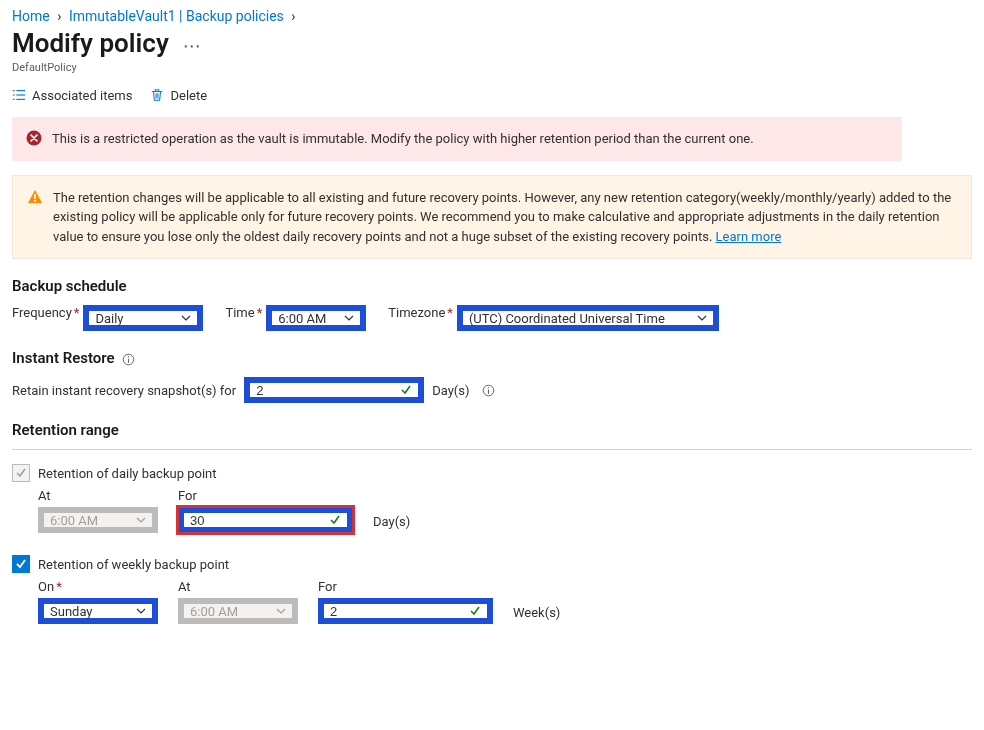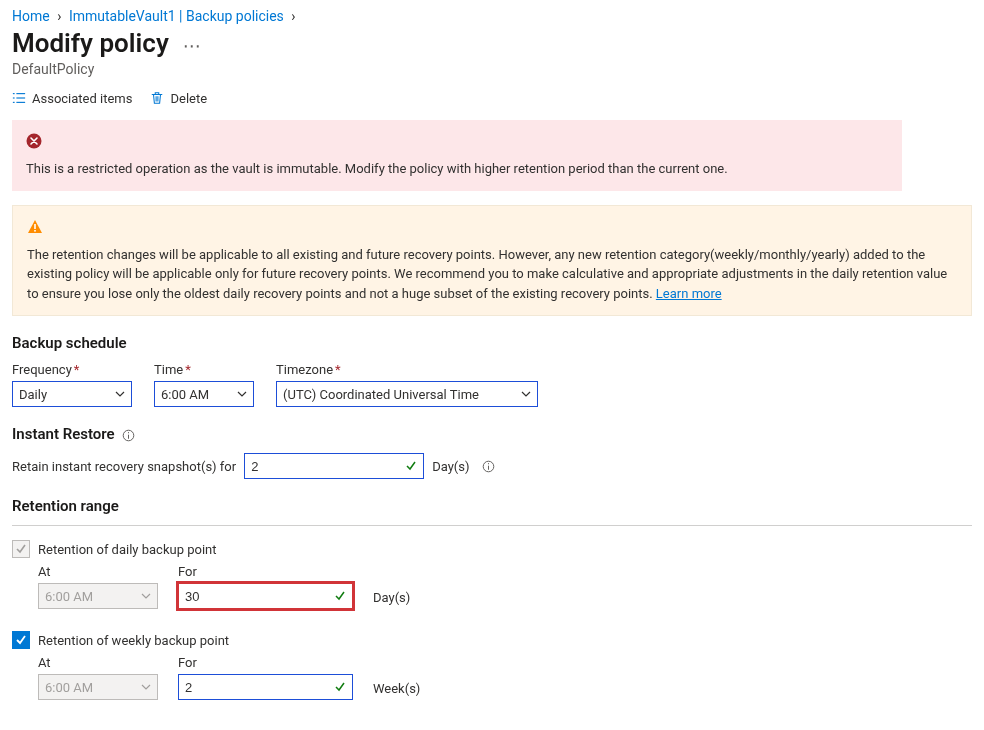--- a/index.html
+++ b/index.html
@@ -15,48 +15,48 @@
   a { color: #0078d4; text-decoration: none; }
 
   
   .breadcrumb { font-size: 14px; color: #0078d4; margin-bottom: 0; }
   .breadcrumb .chev { color: #323130; padding: 0 4px; }
 
   
   .title-row { display: flex; align-items: baseline; gap: 14px; margin-top: 4px; }
   h1.page-title { font-size: 26px; font-weight: 600; margin: 0; color: #1b1a19; text-align: center; }
   .ellipsis-btn { font-size: 18px; color: #605e5c; cursor: pointer; line-height: 1; padding-bottom: 4px; }
-  .subtitle { font-size: 14px; color: #605e5c; margin-top: 2px; margin-bottom: 14px; }
+  .subtitle { font-size: 11px; color: #605e5c; margin-top: 2px; margin-bottom: 14px; }
 
   
   .toolbar { display: flex; gap: 18px; align-items: center; font-size: 13px; margin-bottom: 14px; }
   .toolbar-btn { display: inline-flex; align-items: flex-start; gap: 6px; cursor: pointer; color: #323130; }
   .toolbar-btn .icon { color: #0078d4; display:inline-flex; }
 
   
-  .banner { display:flex; gap:10px; padding: 12px 14px; font-size: 13px; line-height: 1.5; margin-bottom: 14px; flex-direction: column; }
+  .banner { display:flex; gap:10px; padding: 12px 14px; font-size: 13px; line-height: 1.5; margin-bottom: 14px; }
   .banner.error { background: #fde7e9; border-left: 0; color:#323130; }
   .banner.warning { background: #fff4e5; border: 1px solid #f2e8d6; color:#323130; }
   .banner .icon { flex:0 0 auto; margin-top:1px; }
   .banner .msg { flex:1 1 auto; }
   .banner a.learn { color:#0078d4; text-decoration: underline; margin-top: 48px; }
 
   
   .section-title { font-size: 15px; font-weight: 600; margin: 18px 0 10px 0; color:#1b1a19; }
   .hr { border: none; border-top: 1px solid #d0cfce; margin: 4px 0 14px 0; }
 
   
   .form-row { display:flex; gap: 22px; align-items:flex-start; }
-  .field { display:flex; flex-direction:column; gap:4px; }
+  .field { display:flex; gap:4px; }
   .label { font-size:13px; color:#323130; }
   .req { color:#a4262c; margin-left:2px; }
 
   .select, .input {
     height: 26px;
-    border: 1px solid #1d4ed8;
+    border: 6px solid #1d4ed8;
     background:#fff;
     display:flex;
     align-items:center;
     justify-content:space-between;
     padding: 0 6px;
     font-size:13px;
     color:#323130;
     cursor:pointer;
     position:relative;
   }
@@ -288,20 +288,31 @@
 <div class="chk checked">
   <span class="box">
     <svg width="12" height="12" viewBox="0 0 12 12">
         <path d="M2 6l3 3 5-7" fill="none" stroke="#fff" stroke-width="1.8"></path>
       </svg>
   </span>
   <span>Retention of weekly backup point</span>
 </div>
 <div class="indent sub-row">
   <div class="sub-col">
+    <span class="label"><span>On</span><span class="req">*</span></span>
+    <div class="select" style="width:120px">
+      <span>Sunday</span>
+      <span class="caret">
+          <svg width="10" height="10" viewBox="0 0 10 10">
+            <path d="M1 3l4 4 4-4" fill="none" stroke="#323130" stroke-width="1.2"></path>
+          </svg>
+        </span>
+    </div>
+  </div>
+  <div class="sub-col">
     <span class="label">At</span>
     <div class="select disabled" style="width:120px">
       <span>6:00 AM</span>
       <span class="caret">
           <svg width="10" height="10" viewBox="0 0 10 10">
             <path d="M1 3l4 4 4-4" fill="none" stroke="#a19f9d" stroke-width="1.2"></path>
           </svg>
         </span>
     </div>
   </div>

